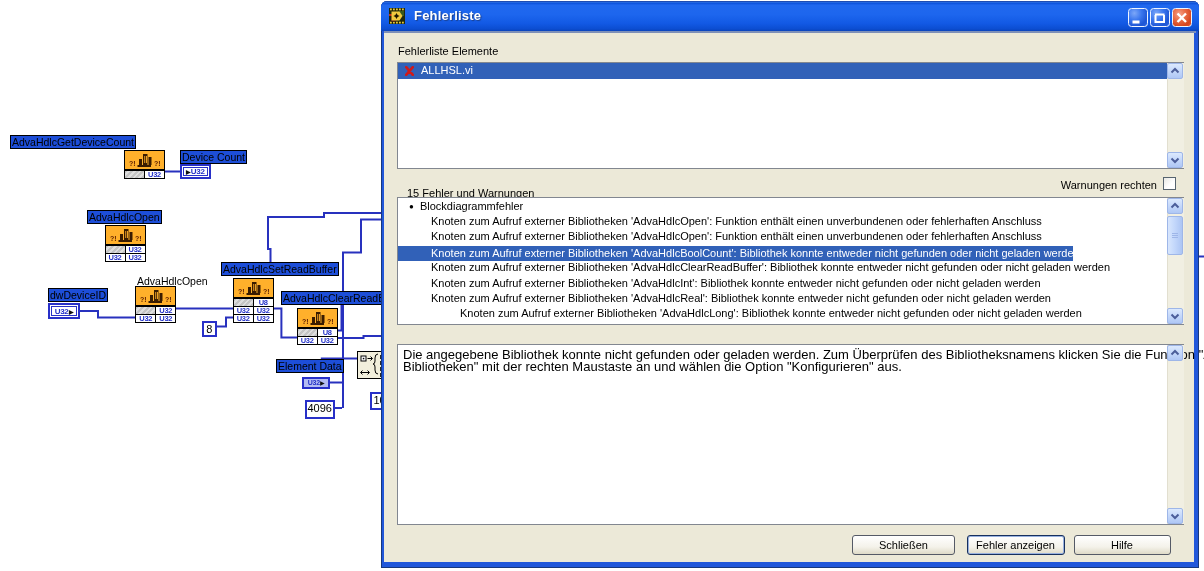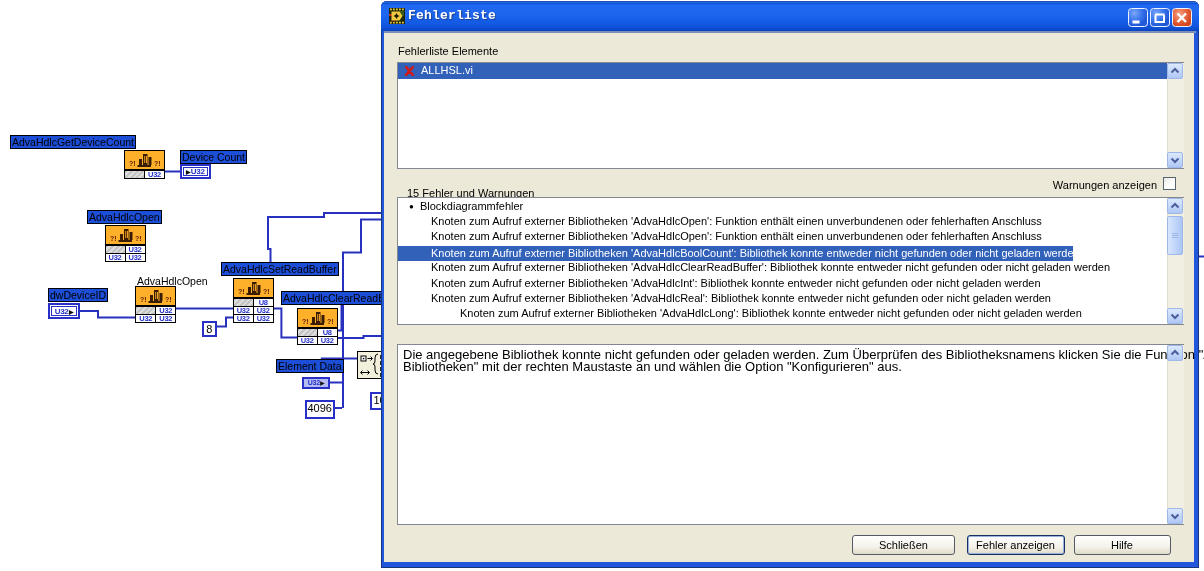--- a/index.html
+++ b/index.html
@@ -17,22 +17,22 @@
   .cell.gray{background:repeating-linear-gradient(135deg,#c4c4c4 0 2px,#dedede 2px 4px);}
   .term{position:absolute;z-index:2;box-sizing:border-box;border:2px solid #2830C8;background:#fff;padding:1px;}
   .term .in{box-sizing:border-box;height:100%;border:1px solid #2830C8;background:#fff;font-size:8px;font-weight:bold;color:#2230C8;
             display:flex;align-items:center;justify-content:center;white-space:nowrap;letter-spacing:-0.3px;}
   .const{position:absolute;z-index:2;border:2px solid #2830C8;background:#fff;font-size:11px;color:#000;text-align:center;}
   
   .win{position:absolute;left:381px;top:1px;width:818px;height:567px;z-index:5;
        background:#2157DA;border-radius:6px 6px 0 0;box-shadow:inset 1px 0 0 #16377E,inset -1px 0 0 #16377E,inset 0 -1px 0 #16377E;}
   .tbar{position:absolute;left:0;top:0;width:818px;height:30px;border-radius:6px 6px 0 0;
         background:linear-gradient(180deg,#1C3F9A 0%,#2468E0 5%,#0F54DE 8%,#2068EE 14%,#1D66EE 45%,#1259E4 75%,#0C4ED2 92%,#0A44BC 100%);}
-  .ttext{position:absolute;left:27px;top:7px;color:#fff;font-size:13px;font-weight:bold;
-         text-shadow:1px 1px 1px #1b3f8a;letter-spacing:0.2px;font-family:Liberation Mono, monospace;}
+  .ttext{position:absolute;left:33px;top:7px;color:#fff;font-size:13px;font-weight:bold;
+         text-shadow:1px 1px 1px #1b3f8a;letter-spacing:0.2px;}
   .wbtn{position:absolute;top:6.5px;width:19.5px;height:19.5px;border-radius:3.5px;border:1px solid #eef4ff;box-sizing:border-box;}
   .wbtn.bl{background:radial-gradient(circle at 30% 25%,#7CA7F8 0%,#3B77EE 40%,#1D55D4 75%,#2E66E2 100%);}
   .wbtn.rd{background:radial-gradient(circle at 35% 30%,#F5A088 0%,#E86A43 40%,#D4441C 75%,#E0572E 100%);}
   .client{position:absolute;left:3px;top:30px;width:810px;height:531px;background:#ECE9D8;}
   .box{position:absolute;background:#fff;border:1px solid #828790;box-sizing:border-box;}
   .dlabel{position:absolute;font-size:11px;color:#000;white-space:nowrap;}
   .row{position:absolute;font-size:11px;color:#000;white-space:nowrap;}
   .sel{background:#3161B8;color:#fff;}
   
   .sbtrack{position:absolute;background:#F1EFE2;border-left:1px solid #e2dfd0;}
@@ -275,21 +275,21 @@
     </div>
     <div class="sbtrack" style="left:783px;top:32px;width:16px;height:105px;"></div>
     <div class="sbtn" style="left:783px;top:32px;"><svg width="14" height="14">
           <path d="M3.5 8.5 L7 5 L10.5 8.5" fill="none" stroke="#4C5E9A" stroke-width="2"></path>
         </svg></div>
     <div class="sbtn" style="left:783px;top:121px;"><svg width="14" height="14">
           <path d="M3.5 5.5 L7 9 L10.5 5.5" fill="none" stroke="#4C5E9A" stroke-width="2"></path>
         </svg></div>
 
     <div class="dlabel" style="left:23px;top:147px;margin-top:9px;">15 Fehler und Warnungen</div>
-    <div class="dlabel" style="right:37px;top:148px;">Warnungen anzeigen</div>
+    <div class="dlabel" style="right:37px;top:148px;">Warnungen rechten</div>
     <div class="chk" style="left:779px;top:146px;"></div>
 
     <div class="box" style="left:13px;top:166px;width:787px;height:128px;"></div>
     <div class="row" style="left:25px;top:168.5px;"><span style="font-size:8px;position:relative;top:-1px;">●</span>&nbsp;&nbsp;Blockdiagrammfehler</div>
     <div class="row" style="left:47px;top:183.9px;">Knoten zum Aufruf externer Bibliotheken 'AdvaHdlcOpen': Funktion enthält einen unverbundenen oder fehlerhaften Anschluss</div>
     <div class="row" style="left:47px;top:199.3px;">Knoten zum Aufruf externer Bibliotheken 'AdvaHdlcOpen': Funktion enthält einen unverbundenen oder fehlerhaften Anschluss</div>
     <div class="row sel" style="left:14px;top:214.7px;width:675px;height:15.4px;">
         <span style="position:absolute;left:33px;top:1.5px;">Knoten zum Aufruf externer Bibliotheken 'AdvaHdlcBoolCount': Bibliothek konnte entweder nicht gefunden oder nicht geladen werden</span>
       </div>
     <div class="row" style="left:47px;top:245.5px;">Knoten zum Aufruf externer Bibliotheken 'AdvaHdlcInt': Bibliothek konnte entweder nicht gefunden oder nicht geladen werden</div>

